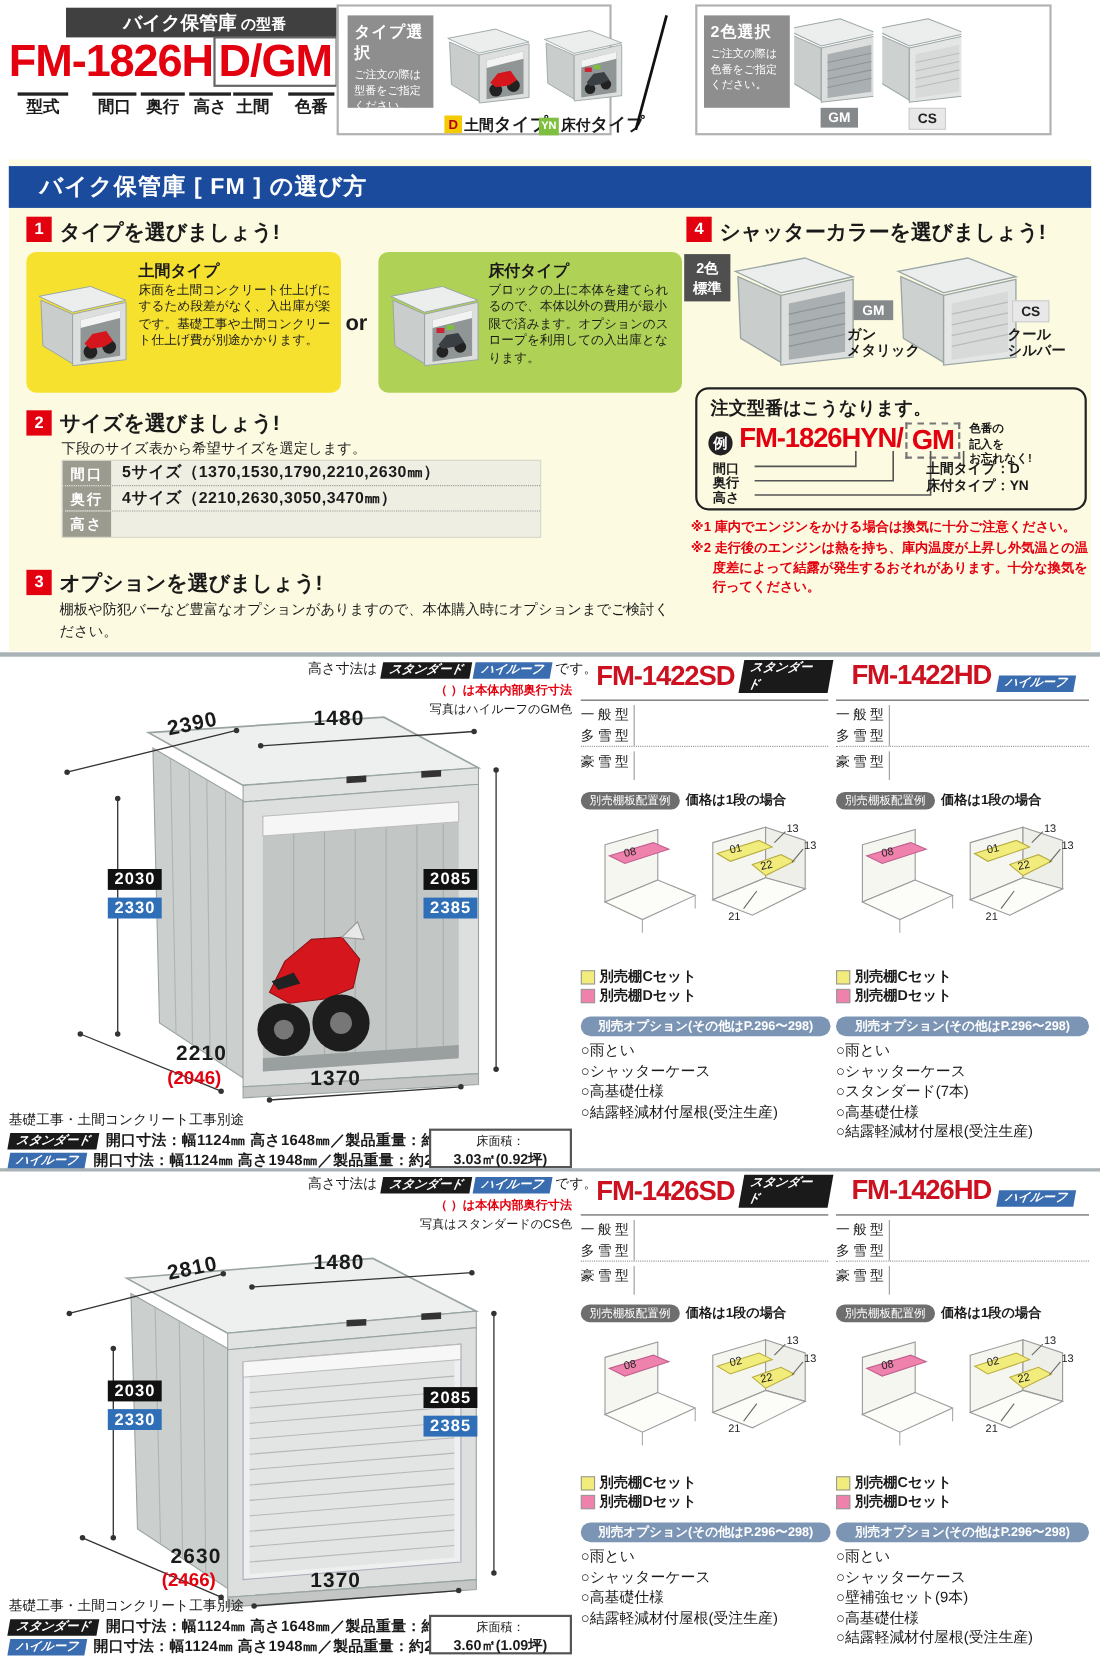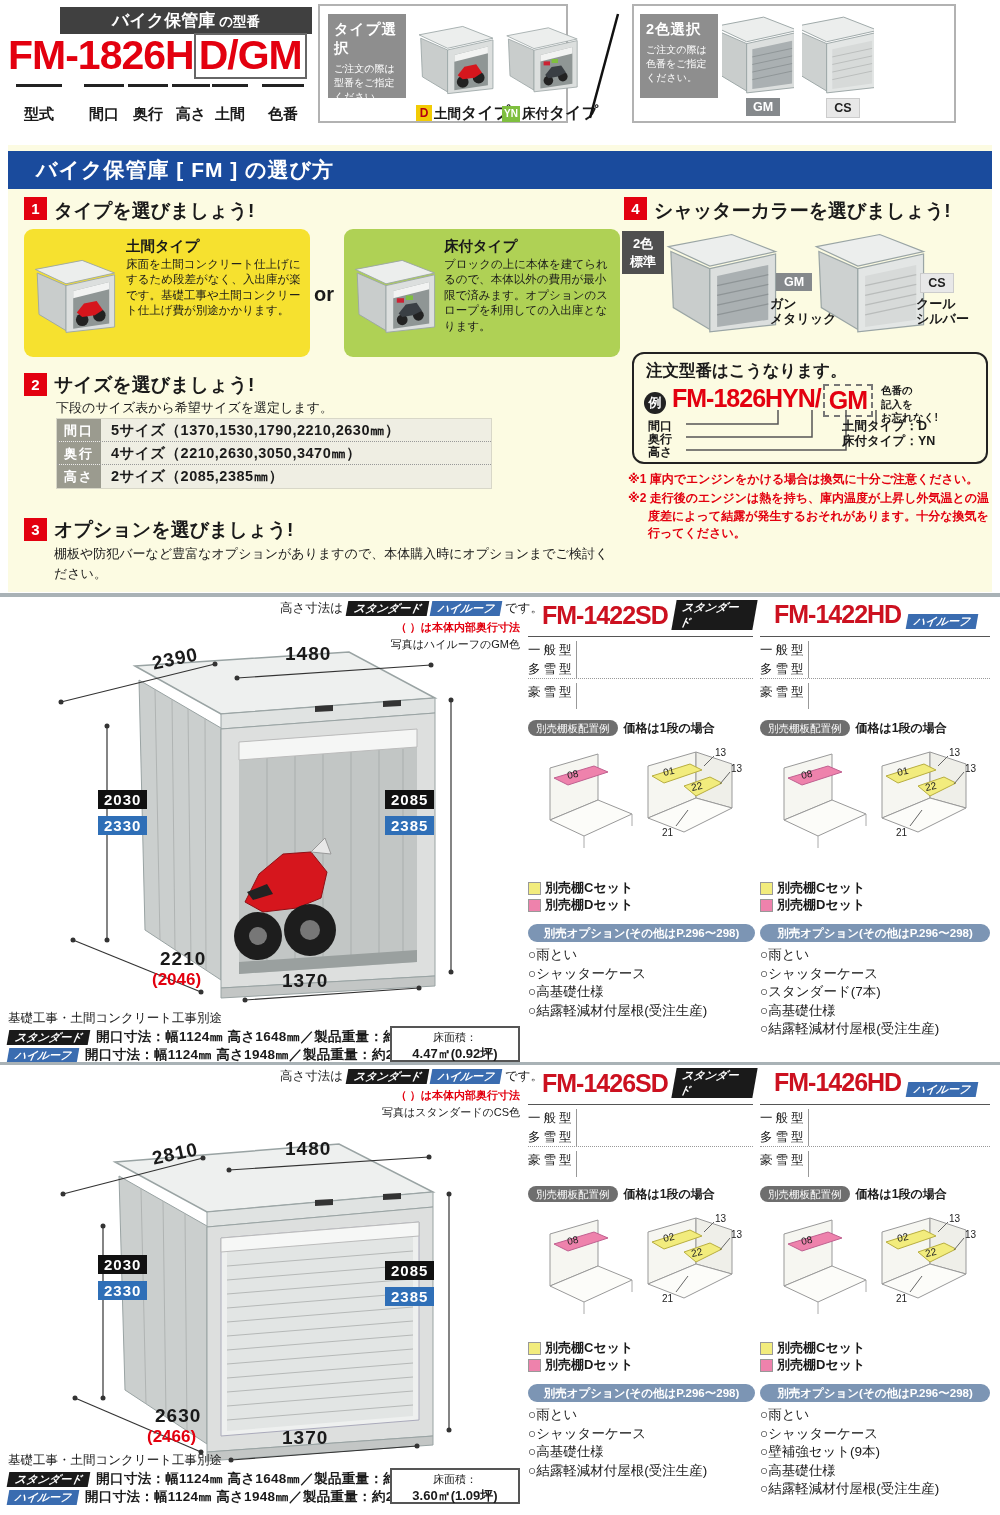--- a/index.html
+++ b/index.html
@@ -4,21 +4,21 @@
 <style>
 *{margin:0;padding:0;box-sizing:border-box;}
 body{font-family:"Liberation Sans","DejaVu Sans",sans-serif;color:#1a1a1a;background:#fff;}
 #page{position:relative;width:1000px;height:1515px;background:#fff;overflow:hidden;}
 .abs{position:absolute;}
 
 .banner{background:#404040;color:#fff;text-align:center;font-weight:bold;font-size:17px;line-height:27px;}
 .banner .sfx{font-size:13.5px;margin-left:4px;}
 .bigmodel{color:#E3000F;font-weight:bold;font-size:41px;letter-spacing:-1px;white-space:nowrap;line-height:1.1;}
 .modelbox{border:2px solid #666;padding:0 3px;display:inline-block;line-height:1.02;}
-.mlabel{border-top:3px solid #222;padding-top:18px;font-weight:bold;font-size:15px;text-align:center;position:absolute;}
+.mlabel{border-top:3px solid #222;padding-top:1px;font-weight:bold;font-size:15px;text-align:center;position:absolute;}
 .selbox{border:2px solid #b2b2b2;background:#fff;}
 .gpanel{background:#8E8E8E;color:#fff;padding:6px 6px;}
 .gpanel .t{font-weight:bold;font-size:14.5px;letter-spacing:1px;margin-bottom:4px;}
 .gpanel .n{font-size:10px;line-height:1.4;}
 .typelabel{white-space:nowrap;font-size:13.5px;font-weight:bold;}
 .code{display:inline-block;text-align:center;font-weight:bold;margin-right:2px;vertical-align:1px;}
 .codeD{background:#F2CB05;color:#B50010;width:16px;height:16px;line-height:16px;font-size:12px;}
 .codeYN{background:#7FBF3F;color:#fff;height:16px;line-height:16px;font-size:10px;padding:0 2px;}
 .typelabel .sfx{font-size:16px;}
 .cbadge{text-align:center;font-weight:bold;font-size:12.5px;line-height:18px;position:absolute;}
@@ -149,21 +149,21 @@
   <div class="bigmodel abs" style="left:8px;top:33px;">
     <span>FM-1826H</span><span class="modelbox">D/GM</span>
   </div>
   <div class="mlabel" style="left:16px;top:84px;width:46px;">型式</div>
   <div class="mlabel" style="left:84px;top:84px;width:40px;">間口</div>
   <div class="mlabel" style="left:128px;top:84px;width:40px;">奥行</div>
   <div class="mlabel" style="left:172px;top:84px;width:38px;">高さ</div>
   <div class="mlabel" style="left:212px;top:84px;width:36px;">土間</div>
   <div class="mlabel" style="left:262px;top:84px;width:42px;">色番</div>
 
-  <div class="selbox abs" style="left:318px;top:4px;width:250px;height:119px;">
+  <div class="selbox abs" style="left:306px;top:4px;width:250px;height:119px;">
     <div class="gpanel abs" style="left:8px;top:8px;width:78px;height:84px;">
       <div class="t">タイプ選択</div>
       <div class="n">ご注文の際は型番をご指定ください。</div>
     </div>
     <svg class="abs" style="left:94px;top:5px;" width="84" height="88" viewBox="0 0 100 96">
         <use href="#shed-open"></use>
         <use href="#bike-red"></use>
       </svg>
     <div class="typelabel abs" style="left:96px;top:97px;">
       <span class="code codeD">D</span><span>土間</span><span class="sfx">タイプ</span>
@@ -277,21 +277,20 @@
       <div class="srow">
         <div class="lab">間口</div>
         <div class="val">5サイズ（1370,1530,1790,2210,2630㎜）</div>
       </div>
       <div class="srow">
         <div class="lab">奥行</div>
         <div class="val">4サイズ（2210,2630,3050,3470㎜）</div>
       </div>
       <div class="srow">
         <div class="lab">高さ</div>
-        <div class="val">2サイズ（2085,2385㎜）</div>
       </div>
     </div>
 
     <div class="stepnum" style="left:16px;top:373px;">3</div>
     <div class="steptitle" style="left:46px;top:372px;">オプションを選びましょう!</div>
     <div class="stepbody" style="left:46px;top:399px;width:560px;">棚板や防犯バーなど豊富なオプションがありますので、本体購入時にオプションまでご検討ください。</div>
   </div>
 
   <div class="divider" style="top:593px;height:4px;"></div>
 
@@ -370,21 +369,21 @@
   <div class="specrow" style="left:8px;top:1028px;">
     <span class="sbadge">スタンダード</span>
     <span class="stx">開口寸法：幅1124㎜ 高さ1648㎜／製品重量：約196kg</span>
   </div>
   <div class="specrow" style="left:8px;top:1046px;">
     <span class="hbadge">ハイルーフ</span>
     <span class="stx">開口寸法：幅1124㎜ 高さ1948㎜／製品重量：約224kg</span>
   </div>
   <div class="floorbox" style="left:390px;top:1026px;width:130px;height:36px;">
     <div class="l1">床面積：</div>
-    <div class="l2">4.47㎡(0.92坪)</div>
+    <div class="l2">3.03㎡(0.92坪)</div>
   </div>
 
   <div class="pcol" style="left:528px;top:600px;width:227px;">
     <div class="phead">
       <span class="pmodel">FM-1422SD</span>
       <span class="sbadge" style="margin-left:6px;">スタンダード</span>
     </div>
     <div class="ptable" style="left:0;top:36px;width:225px;">
       <div class="prow r1">
         <div class="plab">

